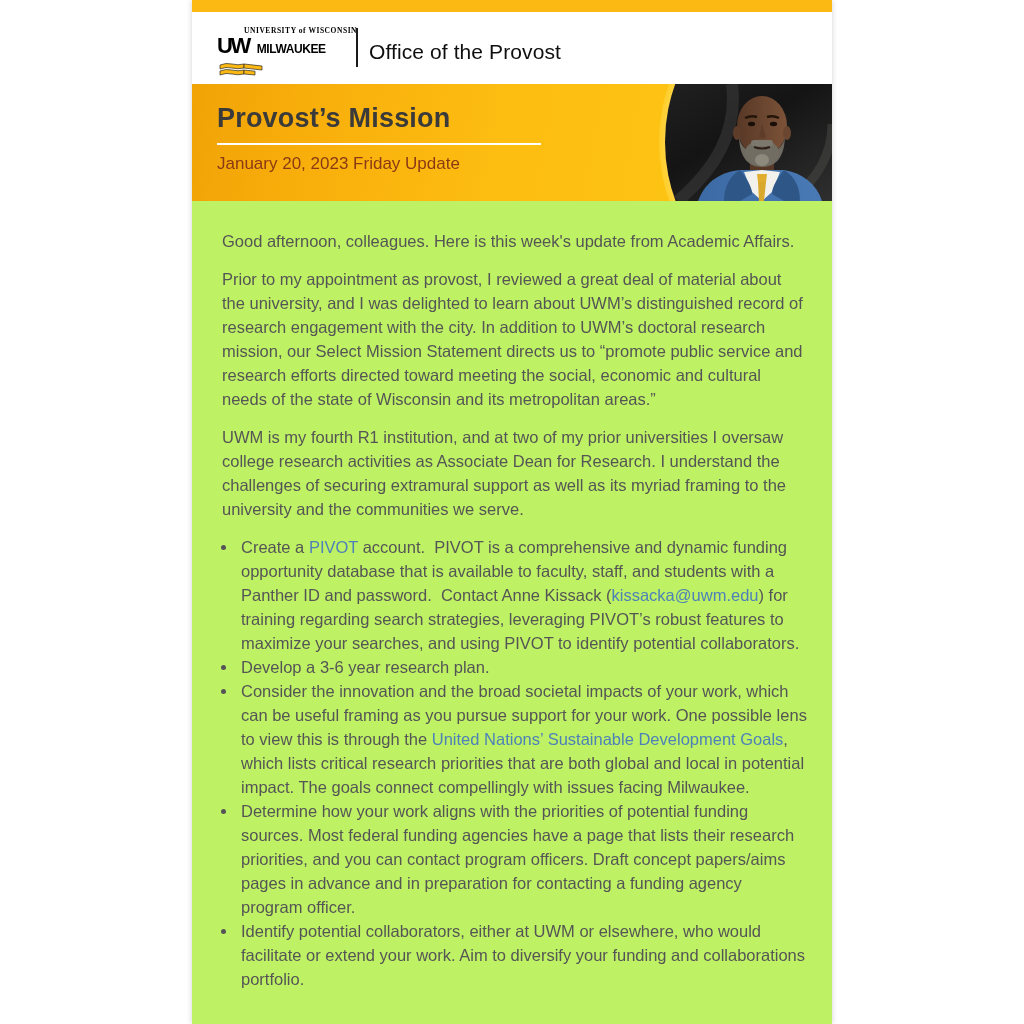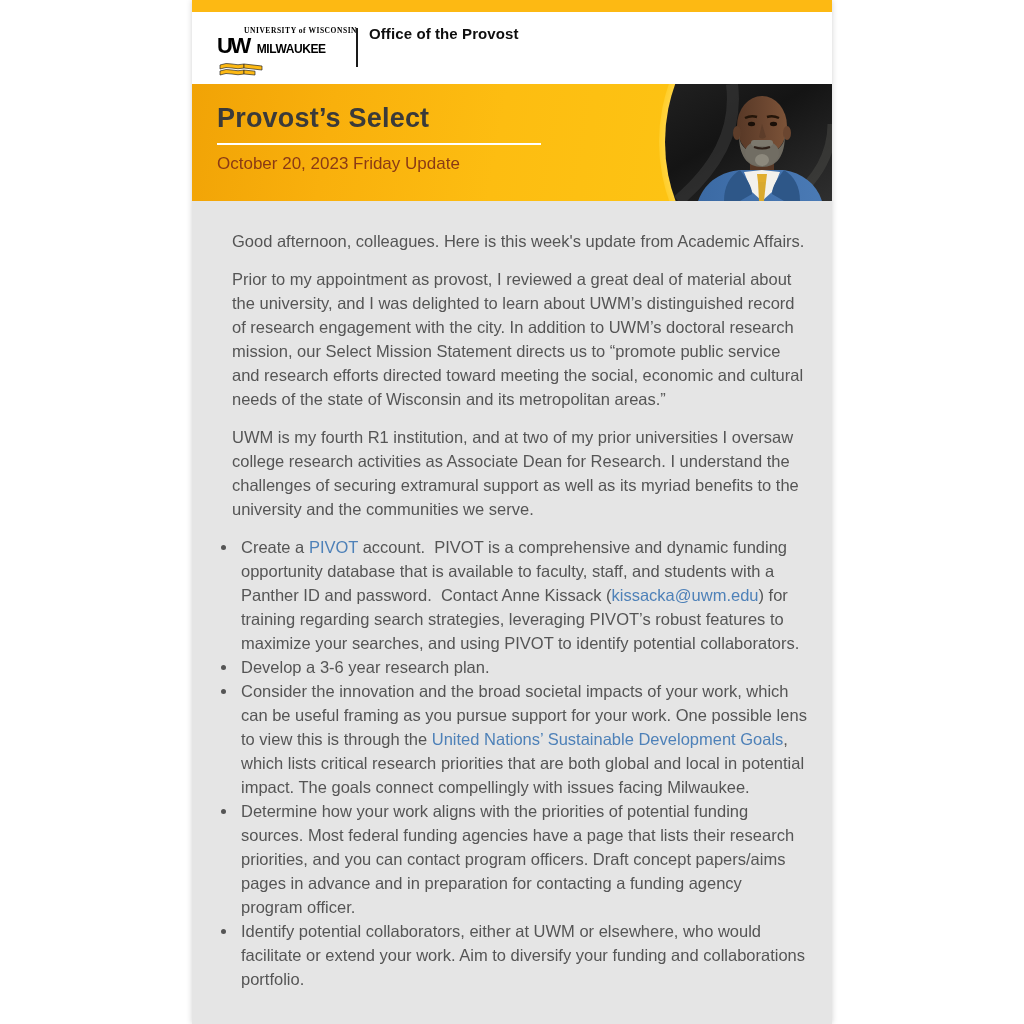--- a/index.html
+++ b/index.html
@@ -5,21 +5,21 @@
   * { box-sizing: border-box; margin: 0; padding: 0; }
   html, body {
     width: 1024px; height: 1024px;
     background: #ffffff;
     overflow: hidden;
     font-family: "Liberation Sans", sans-serif;
   }
   .email-column {
     position: absolute; left: 192px; top: 0;
     width: 640px; height: 1024px;
-    background: #e5e5e5;
+    background: #bef264;
     box-shadow: 0 0 6px rgba(0,0,0,.18);
   }
   
   .top-bar { height: 12px; background: #FDB913; }
 
   
   .header { position: relative; height: 72px; background: #ffffff; }
   .logo-block { position: absolute; left: 25px; top: 14px; width: 142px; height: 50px; cursor: pointer; }
   .logo-univ {
     font-family: "Liberation Serif", serif;
@@ -31,22 +31,22 @@
     font-family: Liberation Sans, sans-serif;
     font-weight: bold; font-size: 22px; letter-spacing: -2.5px; color: #000;
   }
   .logo-city {
     font-family: "Liberation Sans", sans-serif;
     font-weight: 900; font-size: 12px; letter-spacing: -0.4px; color: #000; margin-left: 8px;
   }
   .logo-flag { position: absolute; left: 2px; top: 36px; }
   .header-divider { position: absolute; left: 164px; top: 16px; width: 2px; height: 39px; background: #1a1a1a; }
   .dept-title {
-    position: absolute; left: 177px; top: 13px;
-    font-size: 15px; font-weight: bold; color: #0f0f0f; letter-spacing: .1px;
+    position: absolute; left: 177px; top: 28px;
+    font-size: 21px; font-weight: normal; color: #0f0f0f; letter-spacing: .1px;
   }
 
   
   .banner {
     position: relative; height: 117px; overflow: hidden;
     background: linear-gradient(100deg, #f1a306 0%, #f9b00c 22%, #fdbd11 48%, #fdc313 75%, #fcbf12 100%);
   }
   .photo-rim {
     position: absolute; left: 467px; top: -118px;
     width: 352px; height: 352px; border-radius: 50%;
@@ -62,21 +62,21 @@
     font-size: 27px; font-weight: bold; color: #3a3a3a; letter-spacing: .2px;
   }
   .banner-rule { position: absolute; left: 25px; top: 59px; width: 324px; height: 2px; background: #ffffff; }
   .banner-date { position: absolute; left: 25px; top: 70px; font-size: 17px; color: #8a3a15; }
 
   
   .body-area {
     padding: 28px 25px 0 25px;
     font-size: 16.5px; line-height: 24px; color: #555555;
   }
-  .body-area p { margin: 0 0 14px 15px; }
+  .body-area p { margin: 0 0 14px 5px; }
   .body-area ul { margin: 2px 0 0 0; padding-left: 21px; }
   .body-area li { padding-left: 3px; }
   .body-area a { color: #4e81b8; cursor: pointer; }
 </style>
 </head>
 <body>
 
 <div class="email-column">
 
   <div class="top-bar"></div>
@@ -139,30 +139,30 @@
         <rect x="111" y="56" width="22" height="6" rx="3" fill="#7c786d"></rect>
         <path d="M114,63 Q122,66 130,63" stroke="#2e2018" stroke-width="2" fill="none"></path>
         <ellipse cx="122" cy="76" rx="7" ry="6" fill="#8d897d"></ellipse>
         <path d="M105,34 Q111,31 117,33" stroke="#241509" stroke-width="2.4" fill="none"></path>
         <path d="M127,33 Q133,31 139,34" stroke="#241509" stroke-width="2.4" fill="none"></path>
         <ellipse cx="111.5" cy="40" rx="3.6" ry="2.2" fill="#190f08"></ellipse>
         <ellipse cx="133.5" cy="40" rx="3.6" ry="2.2" fill="#190f08"></ellipse>
         <path d="M122,40 L119,53 Q122,56 126,53 Z" fill="#5d3d2a"></path>
       </svg>
     </div>
-    <div class="banner-title">Provost’s Select</div>
+    <div class="banner-title">Provost’s Mission</div>
     <div class="banner-rule"></div>
-    <div class="banner-date">October 20, 2023 Friday Update</div>
+    <div class="banner-date">January 20, 2023 Friday Update</div>
   </div>
 
   <div class="body-area">
     <div id="paragraphs">
         <p><span>Good afternoon, colleagues. Here is this week's update from Academic Affairs.</span></p>
         <p><span>Prior to my appointment as provost, I reviewed a great deal of material about the university, and I was delighted to learn about UWM’s distinguished record of research engagement with the city. In addition to UWM’s doctoral research mission, our Select Mission Statement directs us to “promote public service and research efforts directed toward meeting the social, economic and cultural needs of the state of Wisconsin and its metropolitan areas.”</span></p>
-        <p><span>UWM is my fourth R1 institution, and at two of my prior universities I oversaw college research activities as Associate Dean for Research. I understand the challenges of securing extramural support as well as its myriad benefits to the university and the communities we serve.</span></p>
+        <p><span>UWM is my fourth R1 institution, and at two of my prior universities I oversaw college research activities as Associate Dean for Research. I understand the challenges of securing extramural support as well as its myriad framing to the university and the communities we serve.</span></p>
       </div>
     <ul id="bullets">
         <li><span>Create a </span><a>PIVOT</a><span> account.&nbsp; PIVOT is a comprehensive and dynamic funding opportunity database that is available to faculty, staff, and students with a Panther ID and password.&nbsp; Contact Anne Kissack (</span><a>kissacka@uwm.edu</a><span>) for training regarding search strategies, leveraging PIVOT’s robust features to maximize your searches, and using PIVOT to identify potential collaborators.</span></li>
         <li><span>Develop a 3-6 year research plan.</span></li>
         <li><span>Consider the innovation and the broad societal impacts of your work, which can be useful framing as you pursue support for your work. One possible lens to view this is through the </span><a>United Nations’ Sustainable Development Goals</a><span>, which lists critical research priorities that are both global and local in potential impact. The goals connect compellingly with issues facing Milwaukee.</span></li>
         <li><span>Determine how your work aligns with the priorities of potential funding sources. Most federal funding agencies have a page that lists their research priorities, and you can contact program officers. Draft concept papers/aims pages in advance and in preparation for contacting a funding agency program officer.</span></li>
         <li><span>Identify potential collaborators, either at UWM or elsewhere, who would facilitate or extend your work. Aim to diversify your funding and collaborations portfolio.</span></li>
       </ul>
   </div>
 

